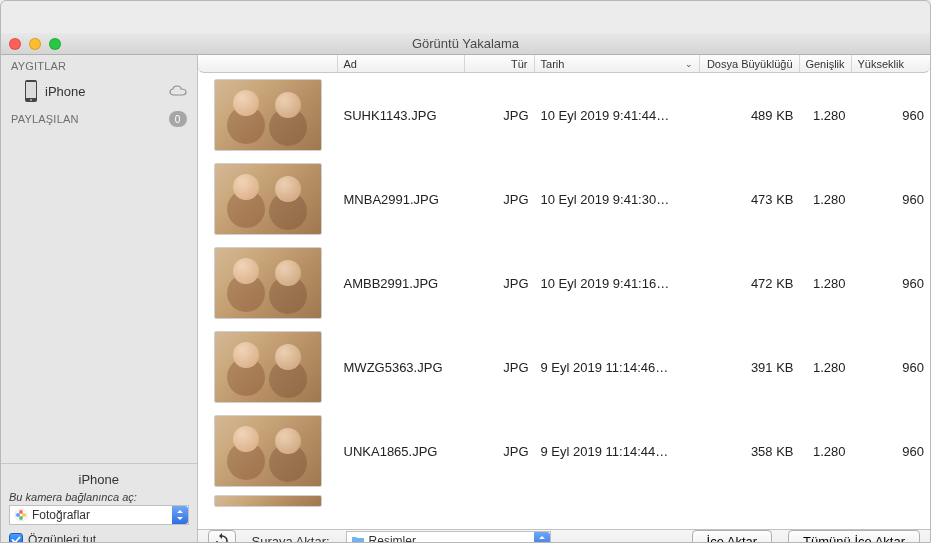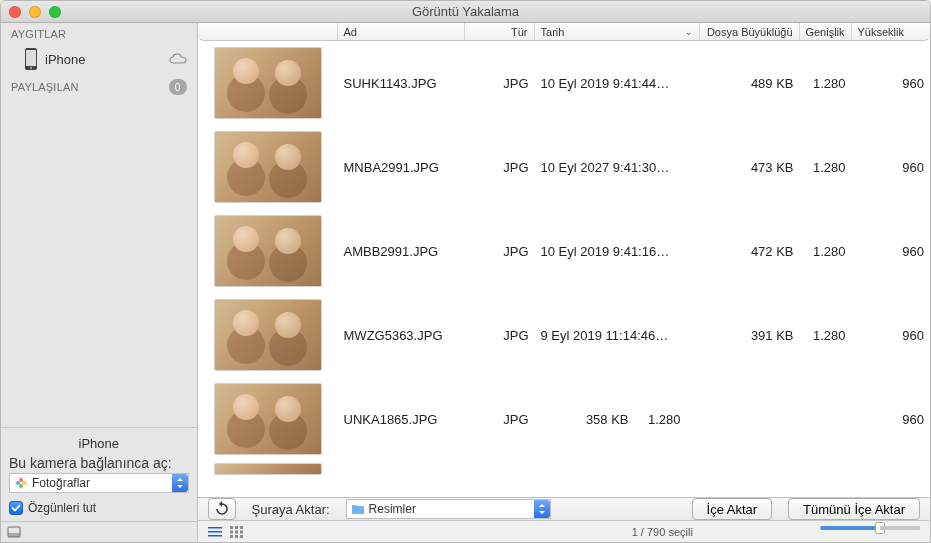--- a/index.html
+++ b/index.html
@@ -17,20 +17,21 @@
     
     
     .titlebar {
       height: 22px;
       background: linear-gradient(#e8e8e8, #d4d4d4);
       border-bottom: 1px solid #b0b0b0;
       display: flex;
       align-items: center;
       padding: 0 8px;
       position: relative;
+      margin-top: 32px;
     }
     .traffic-lights { display: flex; gap: 8px; align-items: center; }
     .traffic-light {
       width: 12px; height: 12px; border-radius: 50%;
       border: 0.5px solid rgba(0,0,0,0.15);
     }
     .tl-close { background: #ff5f57; }
     .tl-min { background: #febc2e; }
     .tl-max { background: #28c840; }
     .titlebar-title {
@@ -101,23 +102,24 @@
       padding: 6px 8px;
       background: #e6e6e6;
       font-size: 12px;
     }
     .connected-name {
       text-align: center;
       font-size: 13px;
       padding: 2px 0 4px 0;
     }
     .connect-label {
-      font-size: 14px;
+      font-size: 11px;
       color: #3a3a3a;
       margin-bottom: 2px;
+      font-style: italic;
     }
     .mac-select {
       display: flex;
       align-items: center;
       background: #fff;
       border: 1px solid #c0c0c0;
       border-radius: 0;
       height: 20px;
       padding: 0 0 0 4px;
       font-size: 12px;
@@ -449,21 +451,21 @@
         <div class="td td-size">489 KB</div>
         <div class="td td-w">1.280</div>
         <div class="td td-h">960</div>
       </div>
       <div class="tr">
         <div class="td td-thumb">
             <div class="thumb"></div>
           </div>
         <div class="td td-name">MNBA2991.JPG</div>
         <div class="td td-type">JPG</div>
-        <div class="td td-date">10 Eyl 2027 9:41:30…</div>
+        <div class="td td-date">10 Eyl 2019 9:41:30…</div>
         <div class="td td-size">473 KB</div>
         <div class="td td-w">1.280</div>
         <div class="td td-h">960</div>
       </div>
       <div class="tr">
         <div class="td td-thumb">
             <div class="thumb"></div>
           </div>
         <div class="td td-name">AMBB2991.JPG</div>
         <div class="td td-type">JPG</div>
@@ -482,20 +484,21 @@
         <div class="td td-size">391 KB</div>
         <div class="td td-w">1.280</div>
         <div class="td td-h">960</div>
       </div>
       <div class="tr">
         <div class="td td-thumb">
             <div class="thumb"></div>
           </div>
         <div class="td td-name">UNKA1865.JPG</div>
         <div class="td td-type">JPG</div>
+        <div class="td td-date">9 Eyl 2019 11:14:44…</div>
         <div class="td td-size">358 KB</div>
         <div class="td td-w">1.280</div>
         <div class="td td-h">960</div>
       </div>
       <div class="tr" style="height:16px">
         <div class="td td-thumb">
             <div class="thumb thumb-partial"></div>
           </div>
       </div>
     </div>

